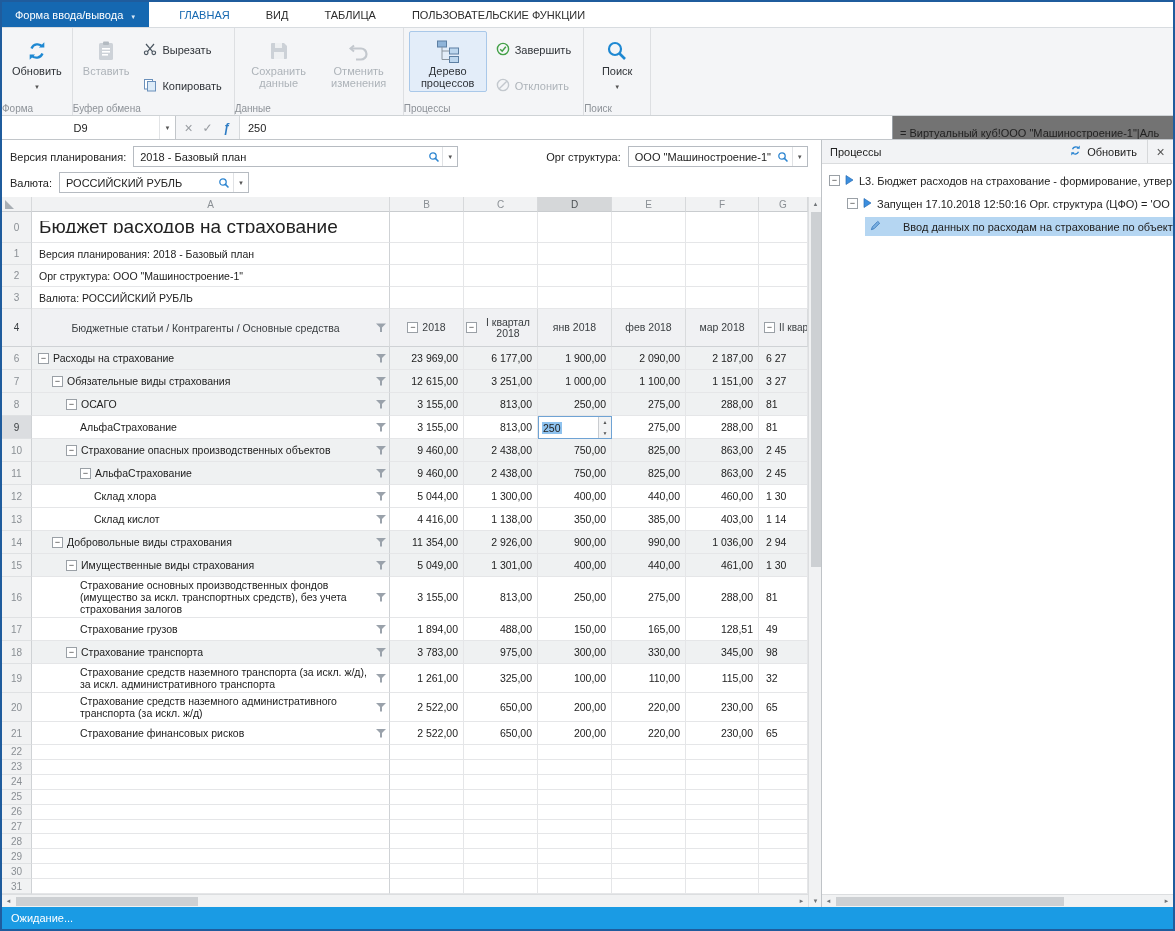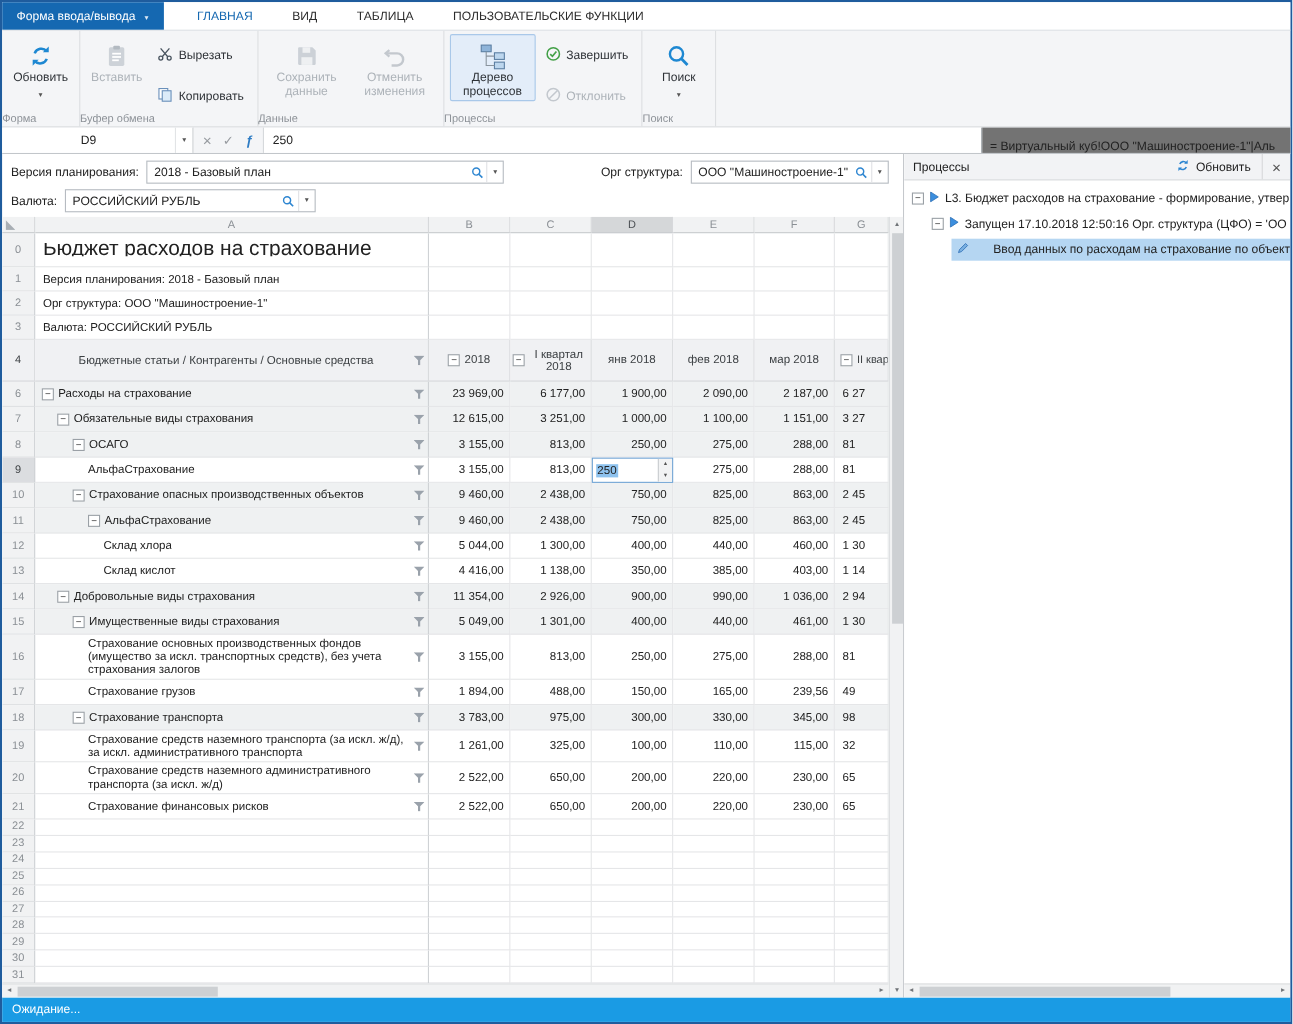--- a/index.html
+++ b/index.html
@@ -44,21 +44,21 @@
 
 .main{flex:1;display:flex;overflow:hidden}
 .left{width:820px;flex:none;border-right:1px solid #bfc3c7;display:flex;flex-direction:column;background:#fff}
 .filters{padding:6px 8px 4px;display:flex;flex-direction:column;gap:5px}
 .frow{display:flex;align-items:center;height:21px}
 .flb{margin-right:7px;white-space:nowrap}
 .combo{border:1px solid #b6bbc1;background:#fff;height:21px;display:flex;align-items:center;overflow:hidden}
 .combo .cv{flex:1;padding:0 6px;white-space:nowrap;overflow:hidden}
 .combo .mg{width:17px;flex:none;display:flex;align-items:center;justify-content:center}
 .combo .cdd{width:15px;flex:none;height:100%;border-left:1px solid #e0e2e5;display:flex;align-items:center;justify-content:center;color:#555}
-.w1{width:325px}.w2{width:180px}.w3{width:228px}
+.w1{width:325px}.w2{width:180px}.w3{width:190px}
 .gap{width:88px;flex:none}
 
 .sheetzone{flex:1;display:flex;overflow:hidden}
 .gridcol{width:806px;flex:none;display:flex;flex-direction:column;overflow:hidden}
 .colhdr,.r{display:grid;grid-template-columns:30px 358px 74px 74px 74px 74px 73px 49px}
 .colhdr{height:15px;flex:none}
 .colhdr>div{background:#f1f2f3;border-right:1px solid #d7d9db;border-bottom:1px solid #c9cccf;color:#8a8f94;font-size:10px;display:flex;align-items:center;justify-content:center;overflow:hidden}
 .colhdr .selc{background:#d5d7d9;color:#4a4e52}
 .corner{position:relative}
 .corner::after{content:"";position:absolute;left:3px;bottom:2px;width:9px;height:9px;background:#a8aeb4;clip-path:polygon(0 0,0 100%,100% 100%)}
@@ -566,21 +566,21 @@
             <div class="r dr">
               <div class="rn">17</div>
               <div class="ca l3">
                   <span class="t">Страхование грузов</span>
                   <span class="f"></span>
                 </div>
               <div class="c">1 894,00</div>
                 <div class="c">488,00</div>
                 <div class="c">150,00</div>
                 <div class="c">165,00</div>
-                <div class="c">239,56</div>
+                <div class="c">128,51</div>
                 <div class="c cg">49</div>
             </div>
             <div class="r dr g">
               <div class="rn">18</div>
               <div class="ca l2">
                   <span class="b"></span>
                   <span class="t">Страхование транспорта</span>
                   <span class="f"></span>
                 </div>
               <div class="c">3 783,00</div>

